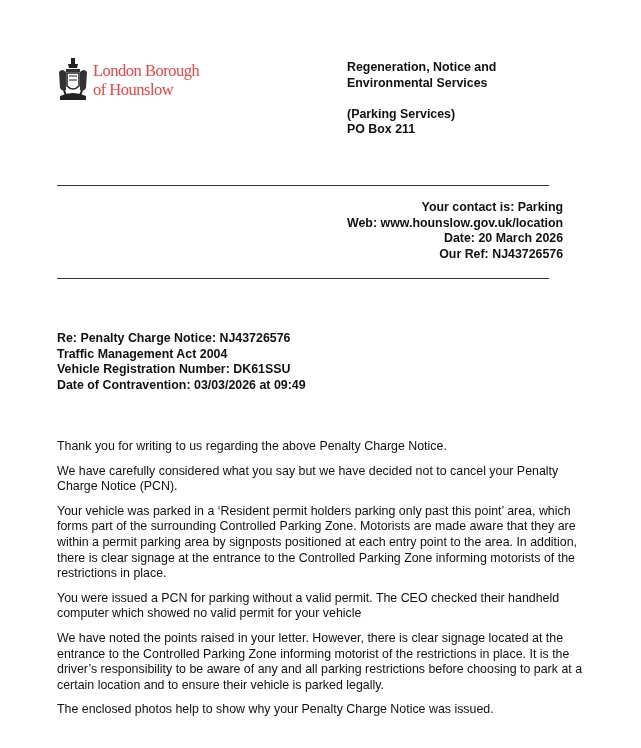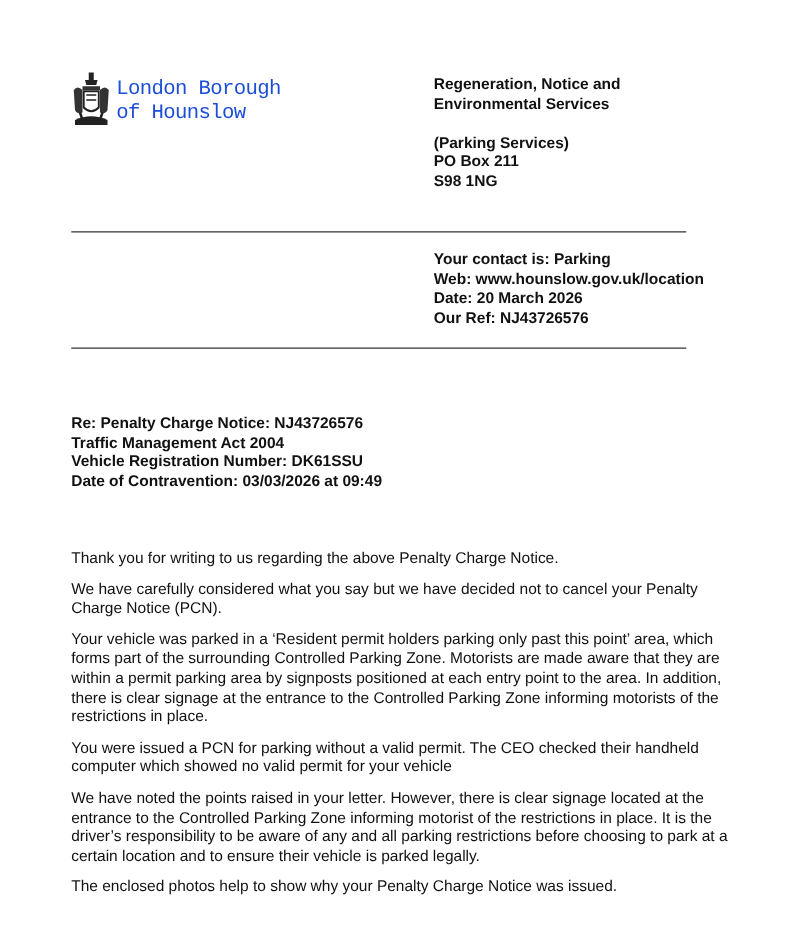--- a/index.html
+++ b/index.html
@@ -21,25 +21,25 @@
       top: 56px;
       display: flex;
       align-items: center;
     }
     .crest {
       width: 32px;
       height: 48px;
       margin-right: 4px;
     }
     .logo-text {
-      font-family: Liberation Mono, monospace;
+      font-family: Liberation Serif, serif;
       font-size: 16.5px;
       line-height: 19px;
       letter-spacing: -0.5px;
-      color: #1d4ed8;
+      color: #ef4444;
     }
     .addr {
       position: absolute;
       left: 347px;
       top: 60px;
       font-weight: bold;
       font-size: 12.4px;
       line-height: 15.5px;
     }
     .addr div { white-space: nowrap; }
@@ -52,21 +52,21 @@
       background: #333;
     }
     .contact {
       position: absolute;
       left: 347px;
       top: 200px;
       font-weight: bold;
       font-size: 12.4px;
       line-height: 15.5px;
     }
-    .contact div { white-space: nowrap; }
+    .contact div { white-space: nowrap; text-align: right; }
     .re-block {
       position: absolute;
       left: 57px;
       width: 526px;
       top: 331px;
       text-align: left;
       font-weight: bold;
       font-size: 12.4px;
       line-height: 15.7px;
     }
@@ -102,21 +102,20 @@
     <div>of Hounslow</div>
   </div>
 </div>
 
 <div class="addr">
   <div>Regeneration, Notice and</div>
   <div>Environmental Services</div>
   <div class="gap"></div>
   <div>(Parking Services)</div>
   <div>PO Box 211</div>
-  <div>S98 1NG</div>
 </div>
 
 <div class="rule" style="top:185px;"></div>
 
 <div class="contact">
   <div>Your contact is: Parking</div>
   <div>Web: www.hounslow.gov.uk/location</div>
   <div>Date: 20 March 2026</div>
   <div>Our Ref: NJ43726576</div>
 </div>

